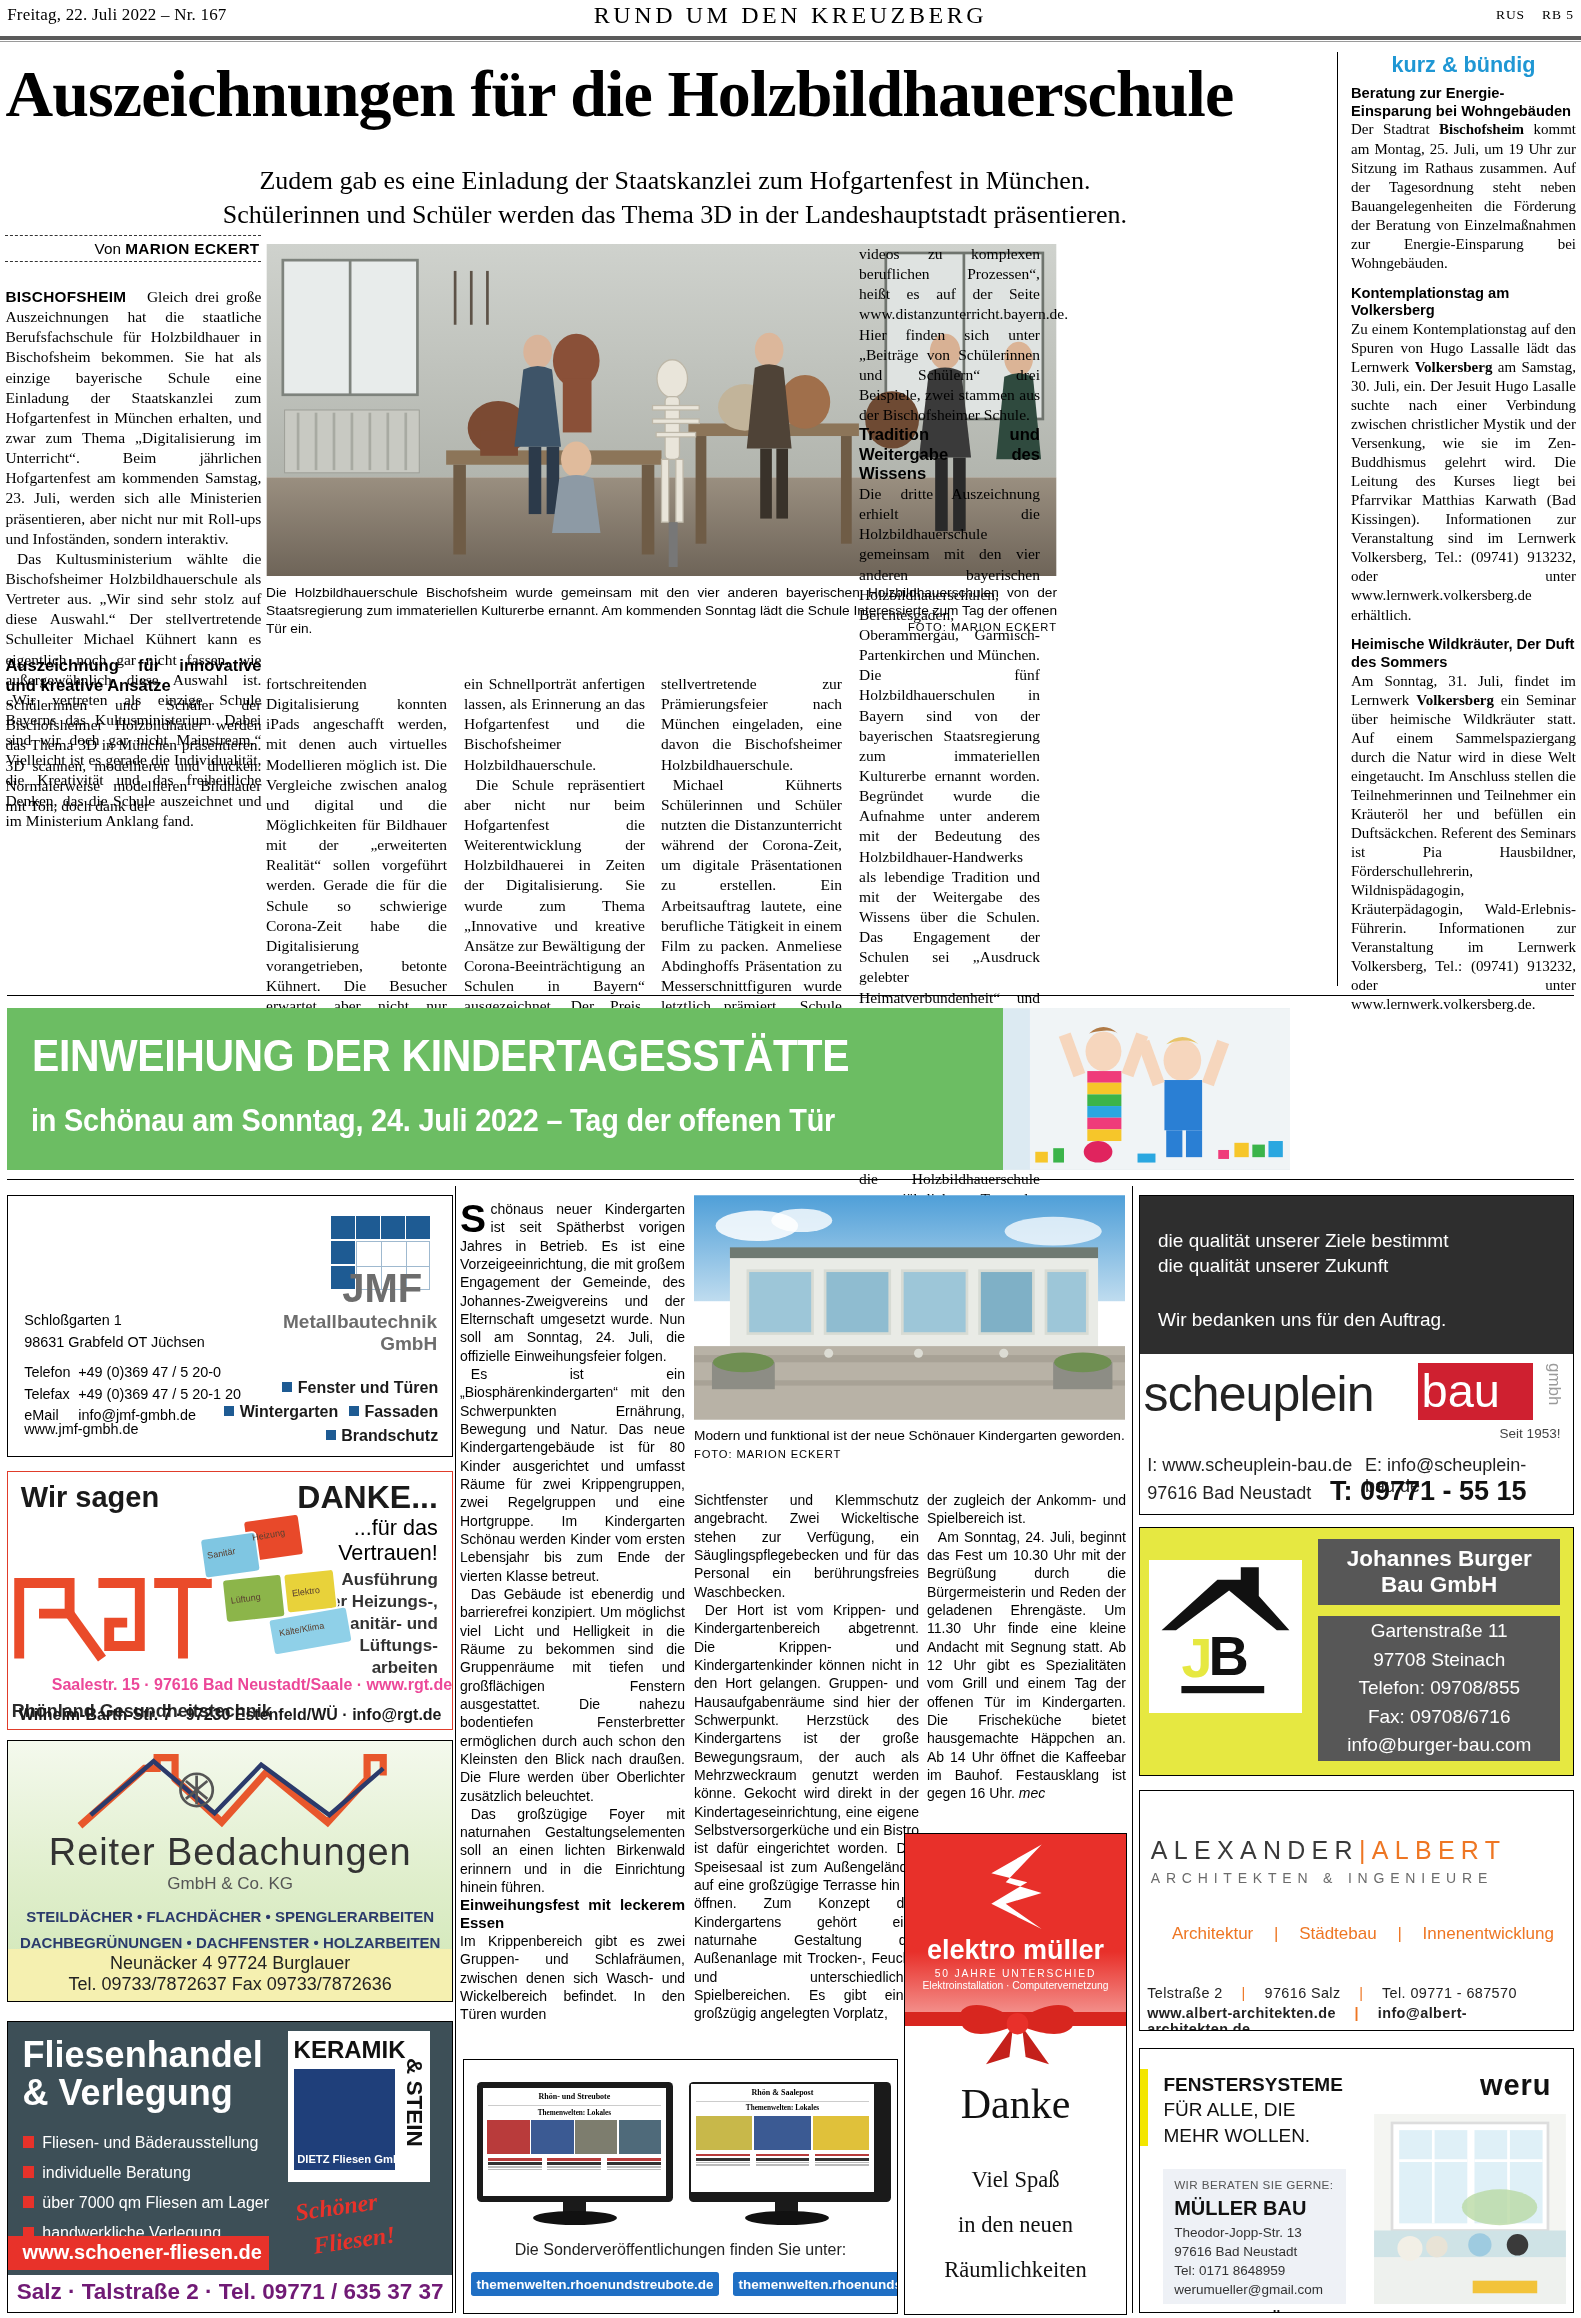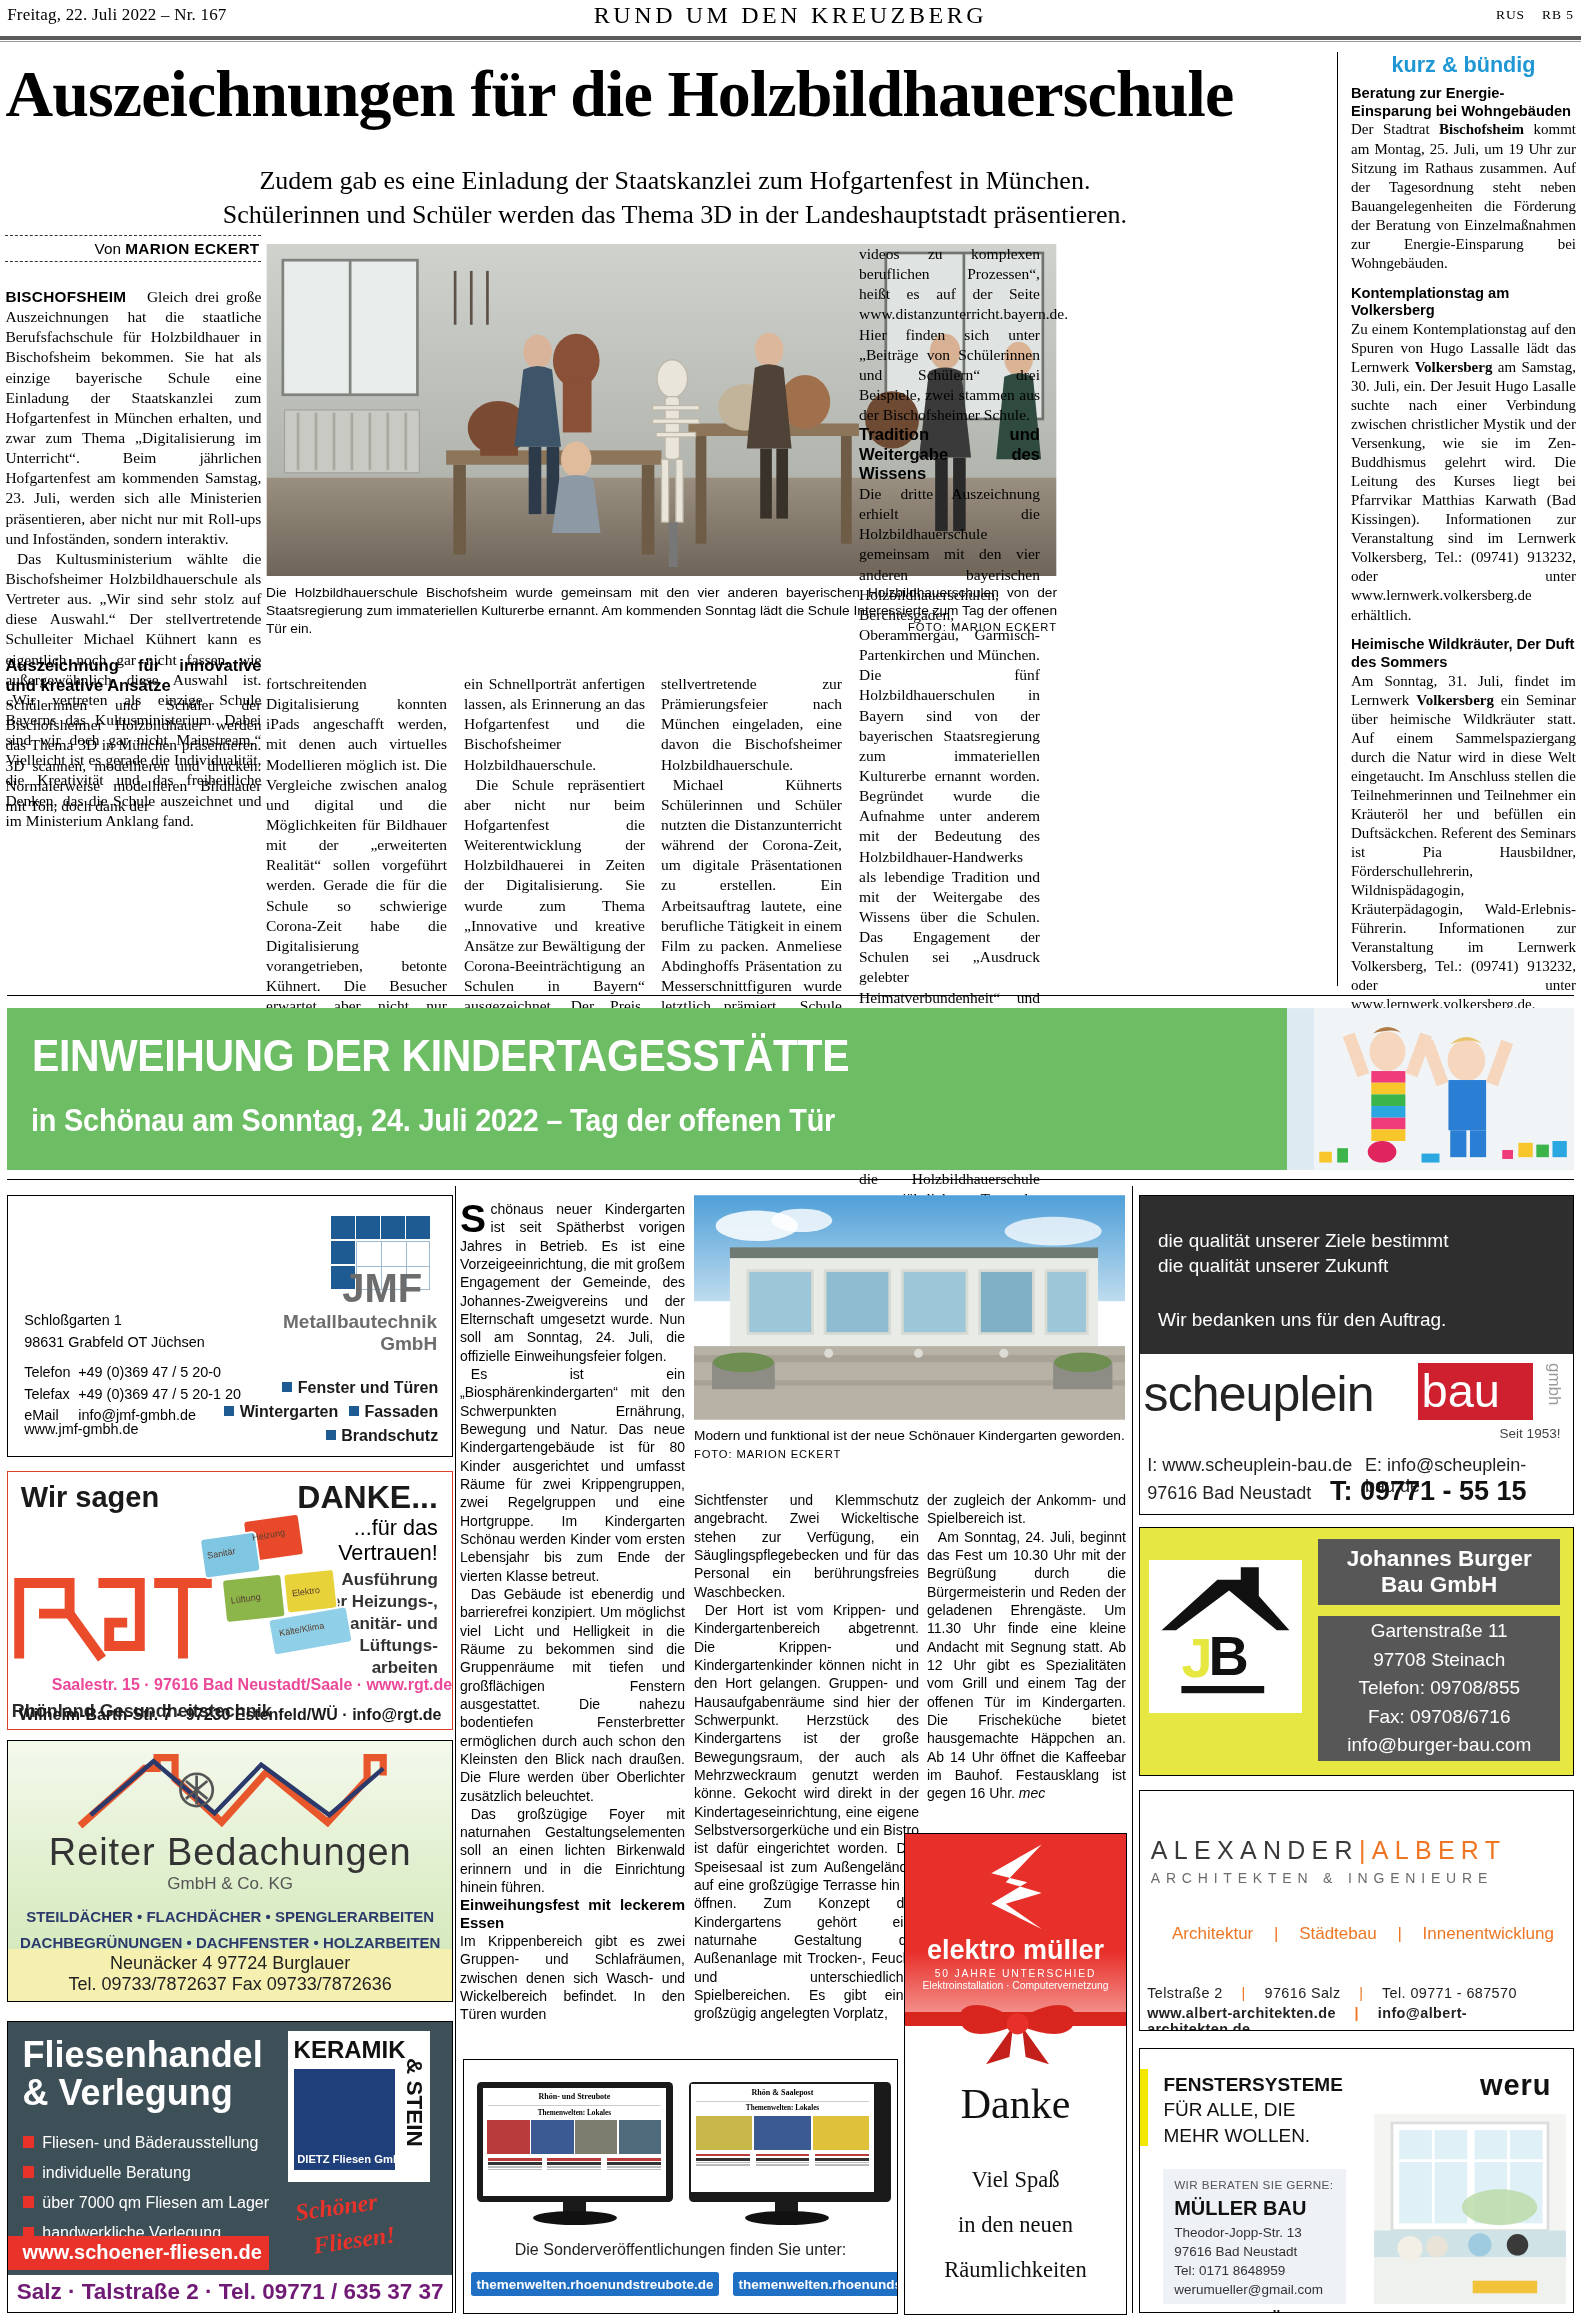--- a/index.html
+++ b/index.html
@@ -53,21 +53,21 @@
   
   .kb { position:absolute; left:1351px; top:52px; width:225px; }
   .kb-title { color:#1f97d4; font-family:"Liberation Sans", sans-serif; font-weight:bold;
               font-size:21.6px; text-align:center; margin-bottom:7.2px; }
   .kb-h { font-family:"Liberation Sans", sans-serif; font-weight:bold; font-size:14.7px; line-height:1.2; }
   .kb-p { font-size:15px; line-height:1.27; text-align:justify; margin-bottom:11.7px; hyphens:auto; -webkit-hyphens:auto;}
   .kb-p b { font-family:"Liberation Serif", serif; font-weight:bold; }
   .vrule { position:absolute; background:#000; width:0.9px; }
 
   
-  .banner { position:absolute; left:7.2px; top:1008px; width:1567px; height:162px; background:#6cbd63; overflow:hidden; }
+  .banner { position:absolute; left:7.2px; top:1008px; width:1283px; height:162px; background:#6cbd63; overflow:hidden; }
   .banner-l1 { position:absolute; left:25px; top:22.5px; font-family:"Liberation Sans", sans-serif;
                font-weight:bold; font-size:44px; color:#fff; letter-spacing:-0.4px; transform:scaleX(.93); transform-origin:left; }
   .banner-l2 { position:absolute; left:23.4px; top:95px; font-family:"Liberation Sans", sans-serif;
                font-weight:bold; font-size:31px; color:#fff; letter-spacing:-0.2px; transform:scaleX(.93); transform-origin:left; }
   .banner-photo { position:absolute; right:0; top:0; width:287px; height:162px; overflow:hidden;
                   background:linear-gradient(160deg,#eef3f6 0%,#e3ebf0 45%,#dfe7ec 100%); }
 
   
   .ad { position:absolute; overflow:hidden; background:#fff; }
   .bord { border:0.9px solid #000; }

